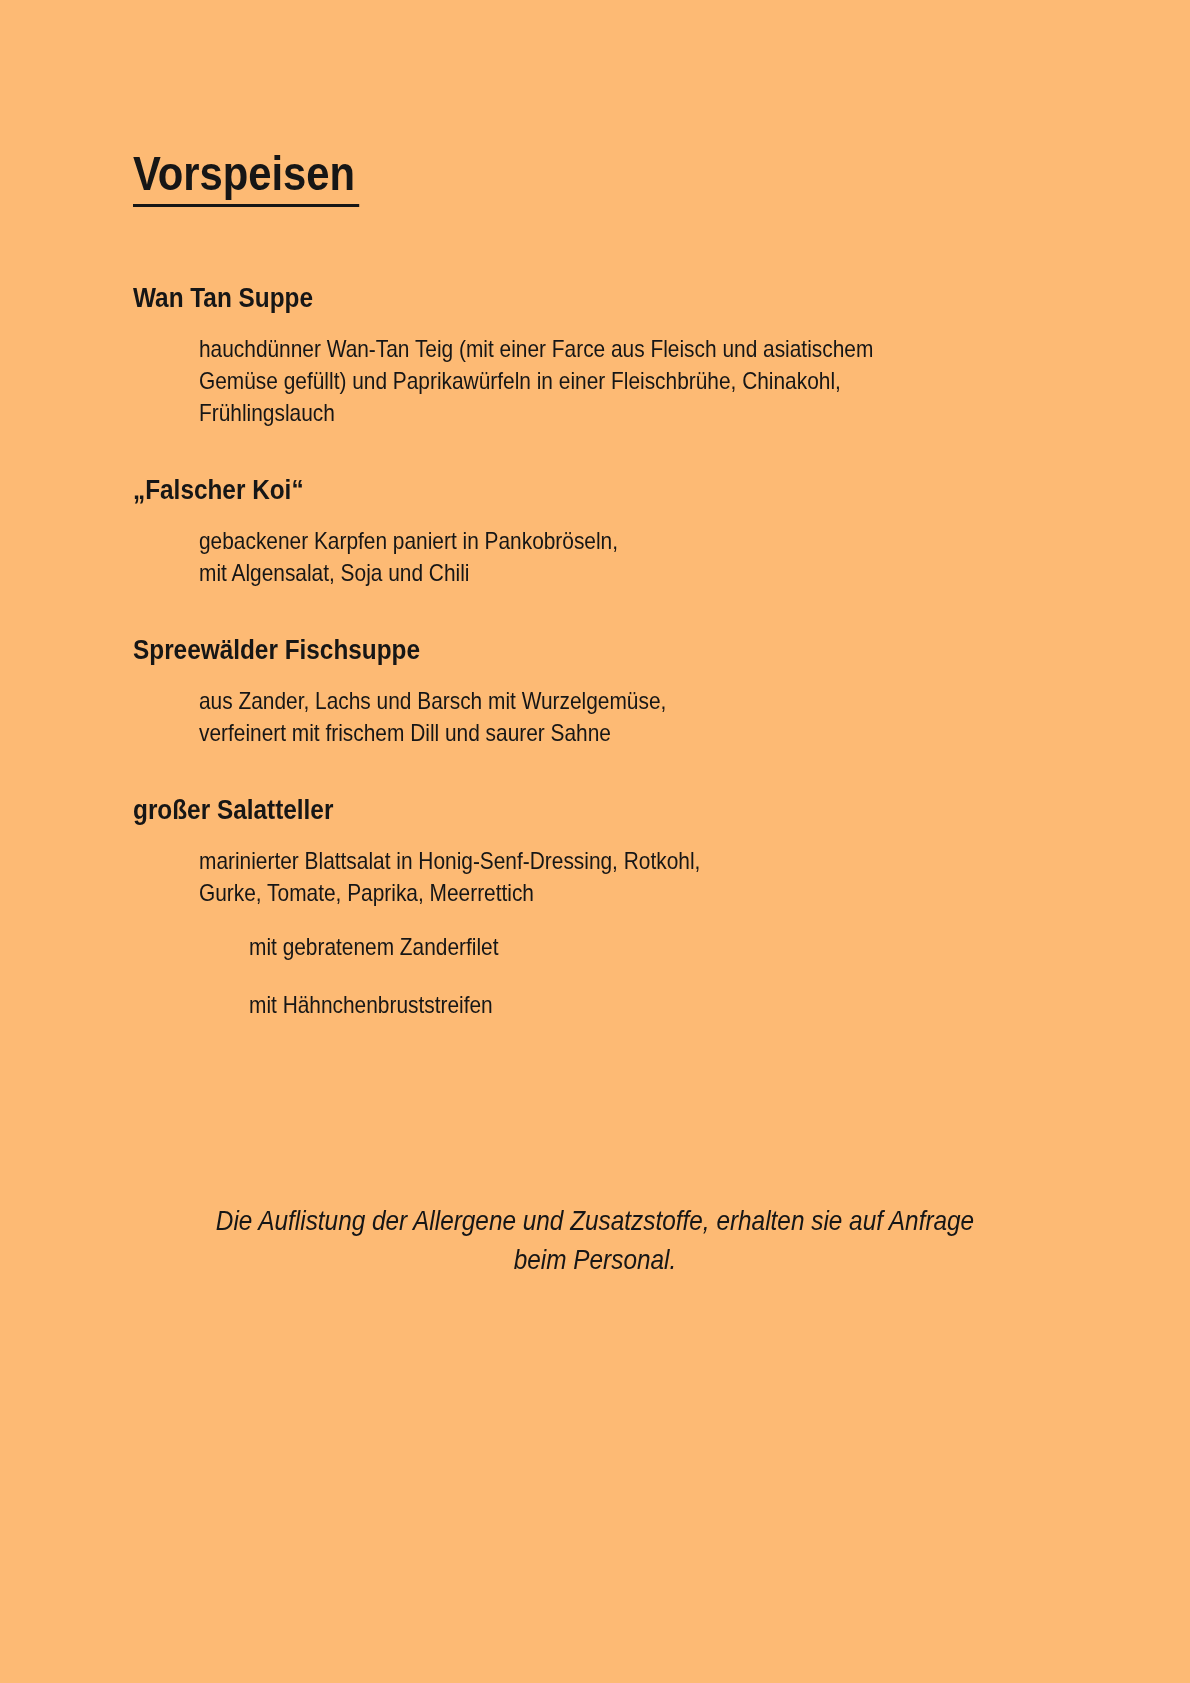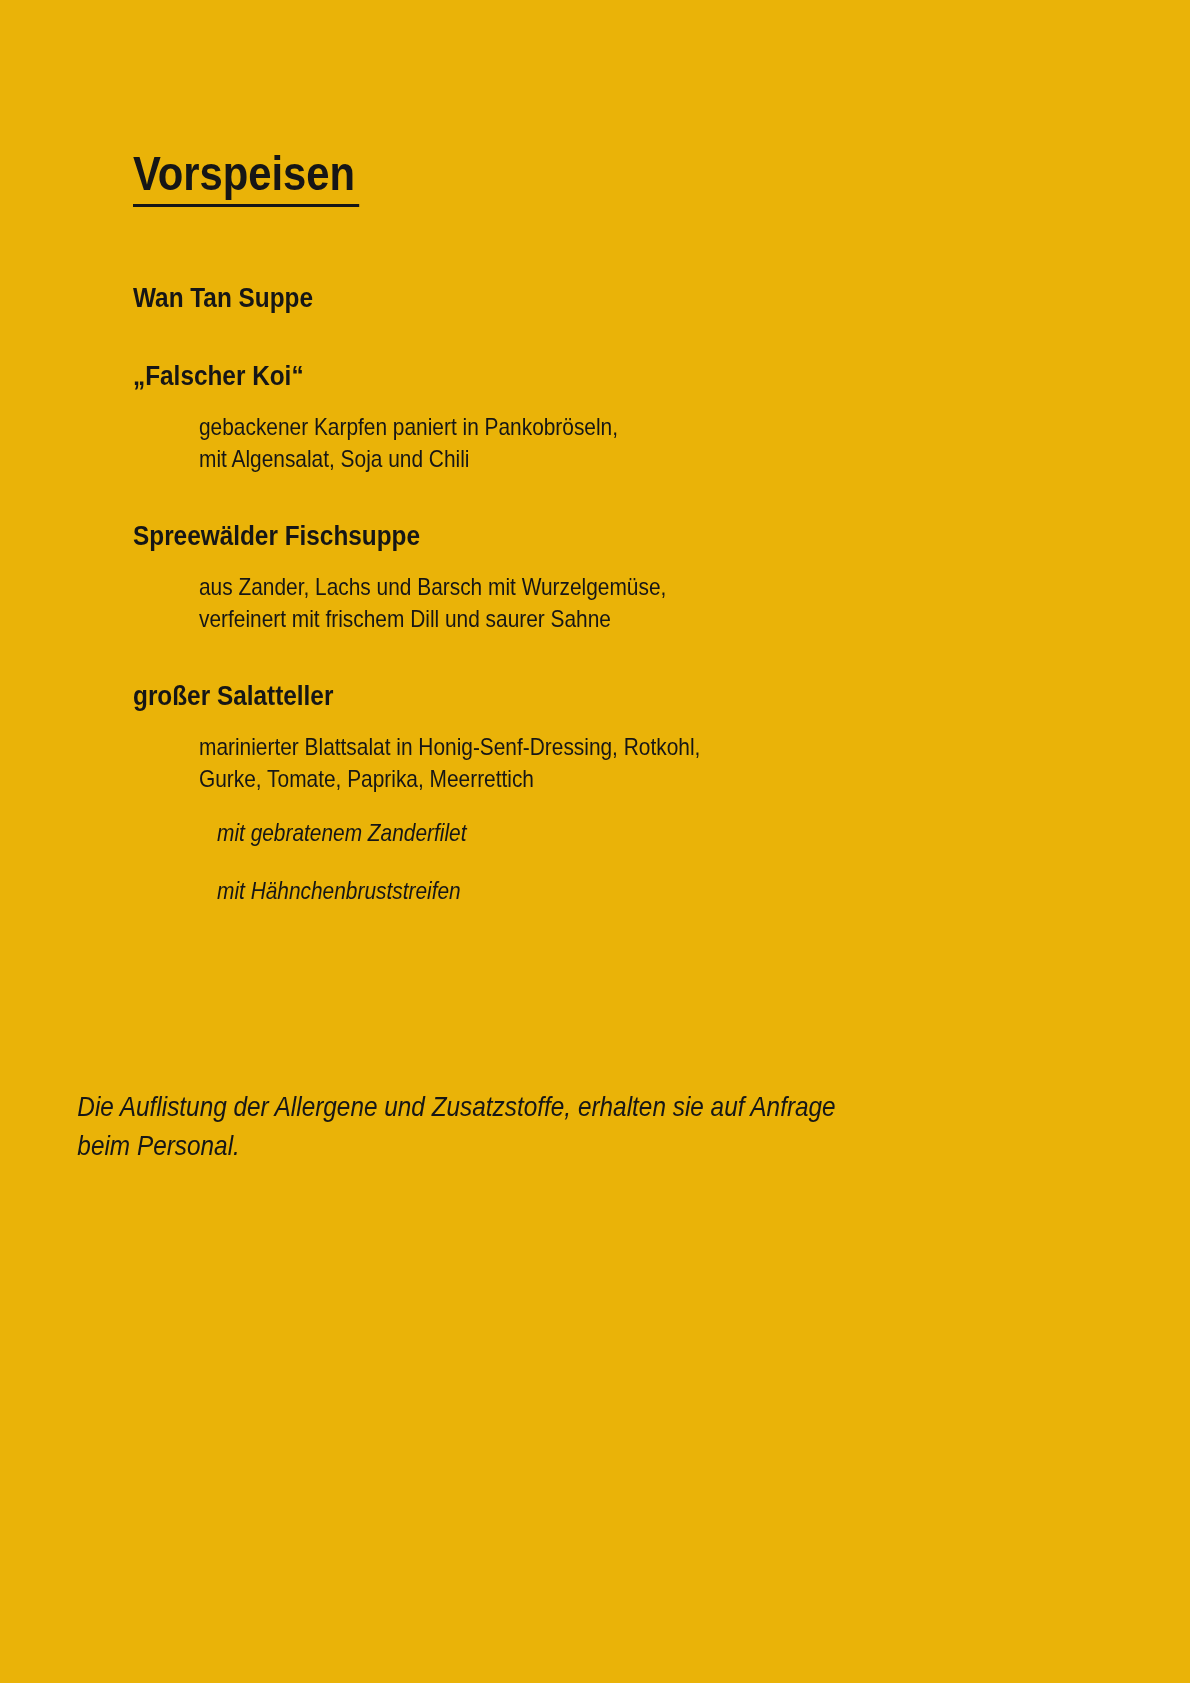--- a/index.html
+++ b/index.html
@@ -5,21 +5,21 @@
   html, body {
     margin: 0;
     padding: 0;
     background: #e8e8e8;
   }
   .page {
     position: relative;
     width: 1190px;
     height: 1683px;
     margin: 0 auto;
-    background: #eab308;
+    background: #fdba74;
     color: #161616;
     font-family: "Liberation Sans", "DejaVu Sans", sans-serif;
     overflow: hidden;
   }
   .content {
     padding: 148px 133px 0 133px;
   }
   
   .cond {
     transform: scaleX(0.87);
@@ -52,52 +52,57 @@
   }
   .dish-desc {
     margin-left: 66px;
   }
   .desc-line {
     font-size: 24px;
     font-weight: 400;
     line-height: 32px;
   }
   .variants {
-    margin-left: 84px;
+    margin-left: 116px;
     padding-top: 22px;
-    font-style: italic;
   }
   .variant-line {
     font-size: 24px;
     font-weight: 400;
     line-height: 32px;
   }
   .variant-line + .variant-line {
     margin-top: 26px;
   }
   .allergen-note {
     margin: 180px -133px 6px -133px;
+    text-align: center;
   }
   .note-line {
     font-size: 28px;
     font-style: italic;
     font-weight: 400;
     line-height: 39px;
   }
 </style>
 </head>
 <body>
 
 <div class="page">
   <div class="content">
 
     <h1 class="title cond">Vorspeisen</h1>
 
     <section class="dish">
       <h2 class="dish-name cond">Wan Tan Suppe</h2>
+      <div class="dish-desc">
+        <div class="desc-line cond">hauchdünner Wan-Tan Teig (mit einer Farce aus Fleisch und asiatischem</div>
+        <div class="desc-line cond">Gemüse gefüllt) und Paprikawürfeln in einer Fleischbrühe, Chinakohl,</div>
+        <div class="desc-line cond">Frühlingslauch</div>
+      </div>
     </section>
 
     <section class="dish">
       <h2 class="dish-name cond">„Falscher Koi“</h2>
       <div class="dish-desc">
         <div class="desc-line cond">gebackener Karpfen paniert in Pankobröseln,</div>
         <div class="desc-line cond">mit Algensalat, Soja und Chili</div>
       </div>
     </section>
 

